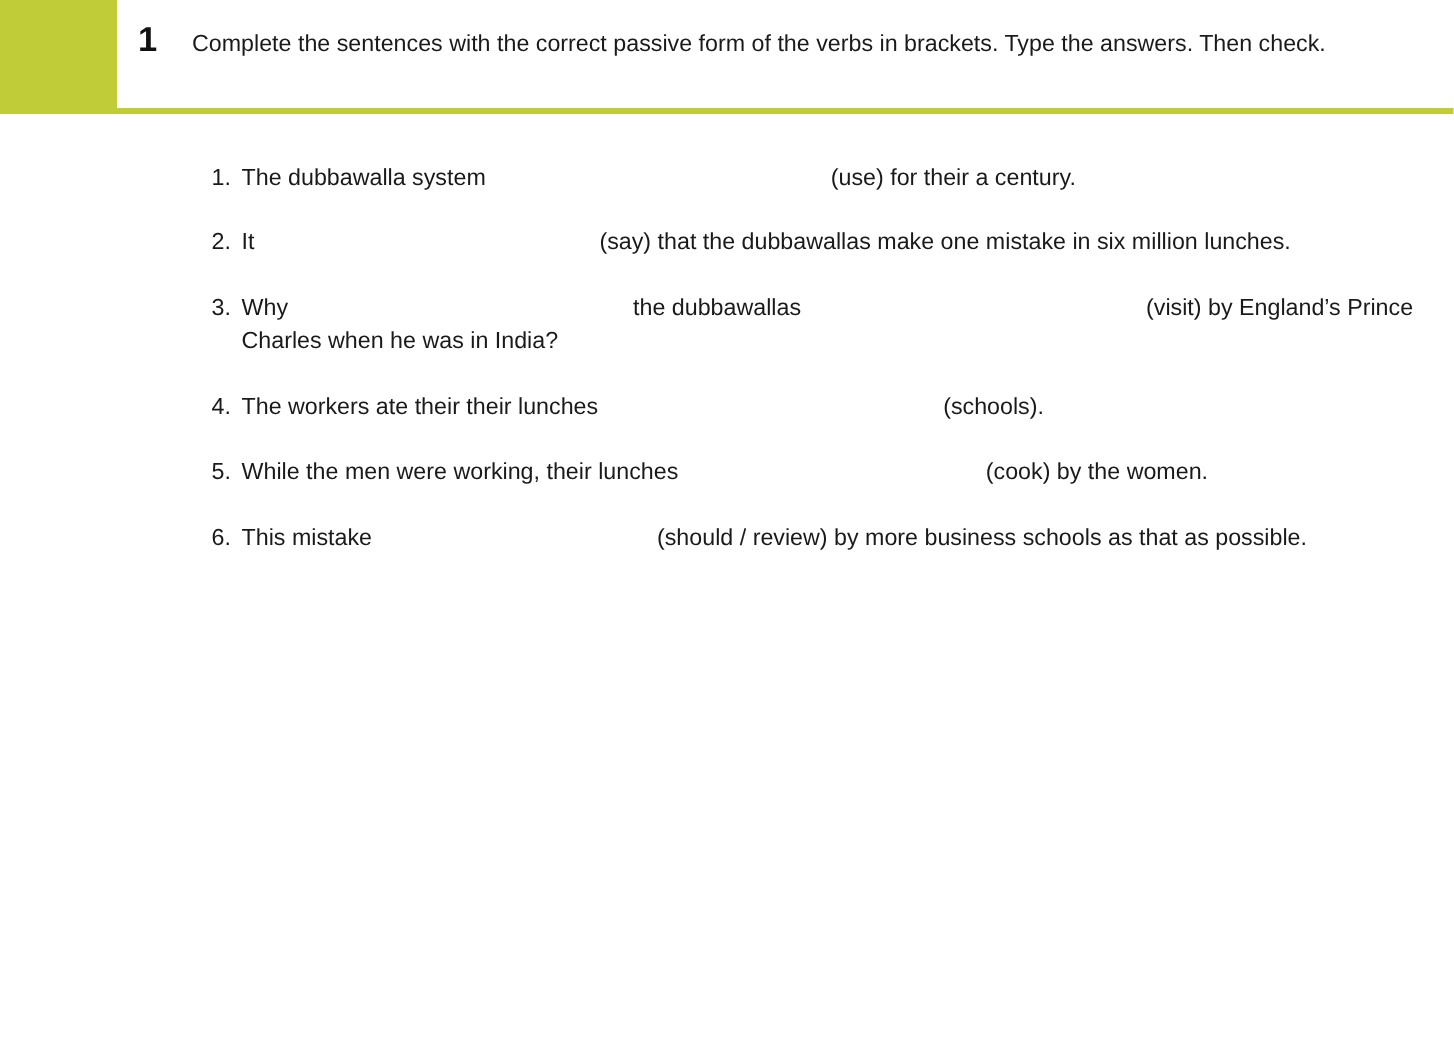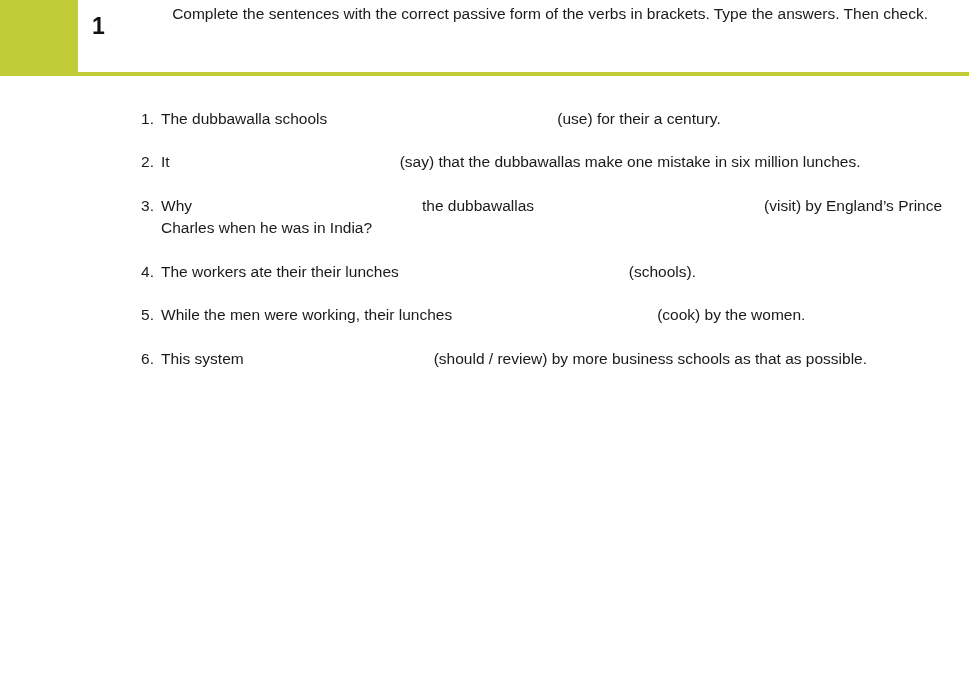--- a/index.html
+++ b/index.html
@@ -38,26 +38,25 @@
     left: 92px;
     top: 15px;
     font-size: 23px;
     font-weight: bold;
     color: #111111;
     line-height: 1;
   }
   .instructions {
     position: absolute;
     left: 128px;
-    top: 4px;
+    top: 20px;
     width: 800px;
     font-size: 15.5px;
     line-height: 1.35;
     color: #1a1a1a;
-    text-align: right;
   }
   .header-rule {
     position: absolute;
     left: 0;
     top: 72px;
     width: 969px;
     height: 4px;
     background: #c1cd38;
   }
 
@@ -116,21 +115,21 @@
     <div class="header-swatch" style="background: rgb(193, 205, 56);"></div>
     <div class="exercise-number">1</div>
     <div class="instructions">Complete the sentences with the correct passive form of the verbs in brackets. Type the answers. Then check.</div>
     <div class="header-rule" style="background: rgb(193, 205, 56);"></div>
   </div>
 
   <div class="exercise-list">
 
     <div class="item">
       <div class="item-num">1.</div>
-      <div class="item-text"><span>The dubbawalla schools</span><input class="blank w-xl" type="text" placeholder="" style=""><span>(use) for their a century.</span></div>
+      <div class="item-text"><span>The dubbawalla system</span><input class="blank w-xl" type="text" placeholder="" style=""><span>(use) for their a century.</span></div>
     </div>
 
     <div class="item">
       <div class="item-num">2.</div>
       <div class="item-text"><span>It</span><input class="blank w-xl" type="text" placeholder="" style=""><span>(say) that the dubbawallas make one mistake in six million lunches.</span></div>
     </div>
 
     <div class="item">
       <div class="item-num">3.</div>
       <div class="item-text"><span>Why</span><input class="blank w-xl" type="text" placeholder="" style=""><span>the dubbawallas</span><input class="blank w-xl" type="text" placeholder="" style=""><span>(visit) by England’s Prince Charles when he was in India?</span></div>
@@ -141,17 +140,17 @@
       <div class="item-text"><span>The workers ate their their lunches</span><input class="blank w-xl" type="text" placeholder="" style=""><span>(schools).</span></div>
     </div>
 
     <div class="item">
       <div class="item-num">5.</div>
       <div class="item-text"><span>While the men were working, their lunches</span><input class="blank w-lg" type="text" placeholder="" style=""><span>(cook) by the women.</span></div>
     </div>
 
     <div class="item">
       <div class="item-num">6.</div>
-      <div class="item-text"><span>This system</span><input class="blank w-md" type="text" placeholder="" style=""><span>(should / review) by more business schools as that as possible.</span></div>
+      <div class="item-text"><span>This mistake</span><input class="blank w-md" type="text" placeholder="" style=""><span>(should / review) by more business schools as that as possible.</span></div>
     </div>
 
   </div>
 </div>
 
 </body></html>

